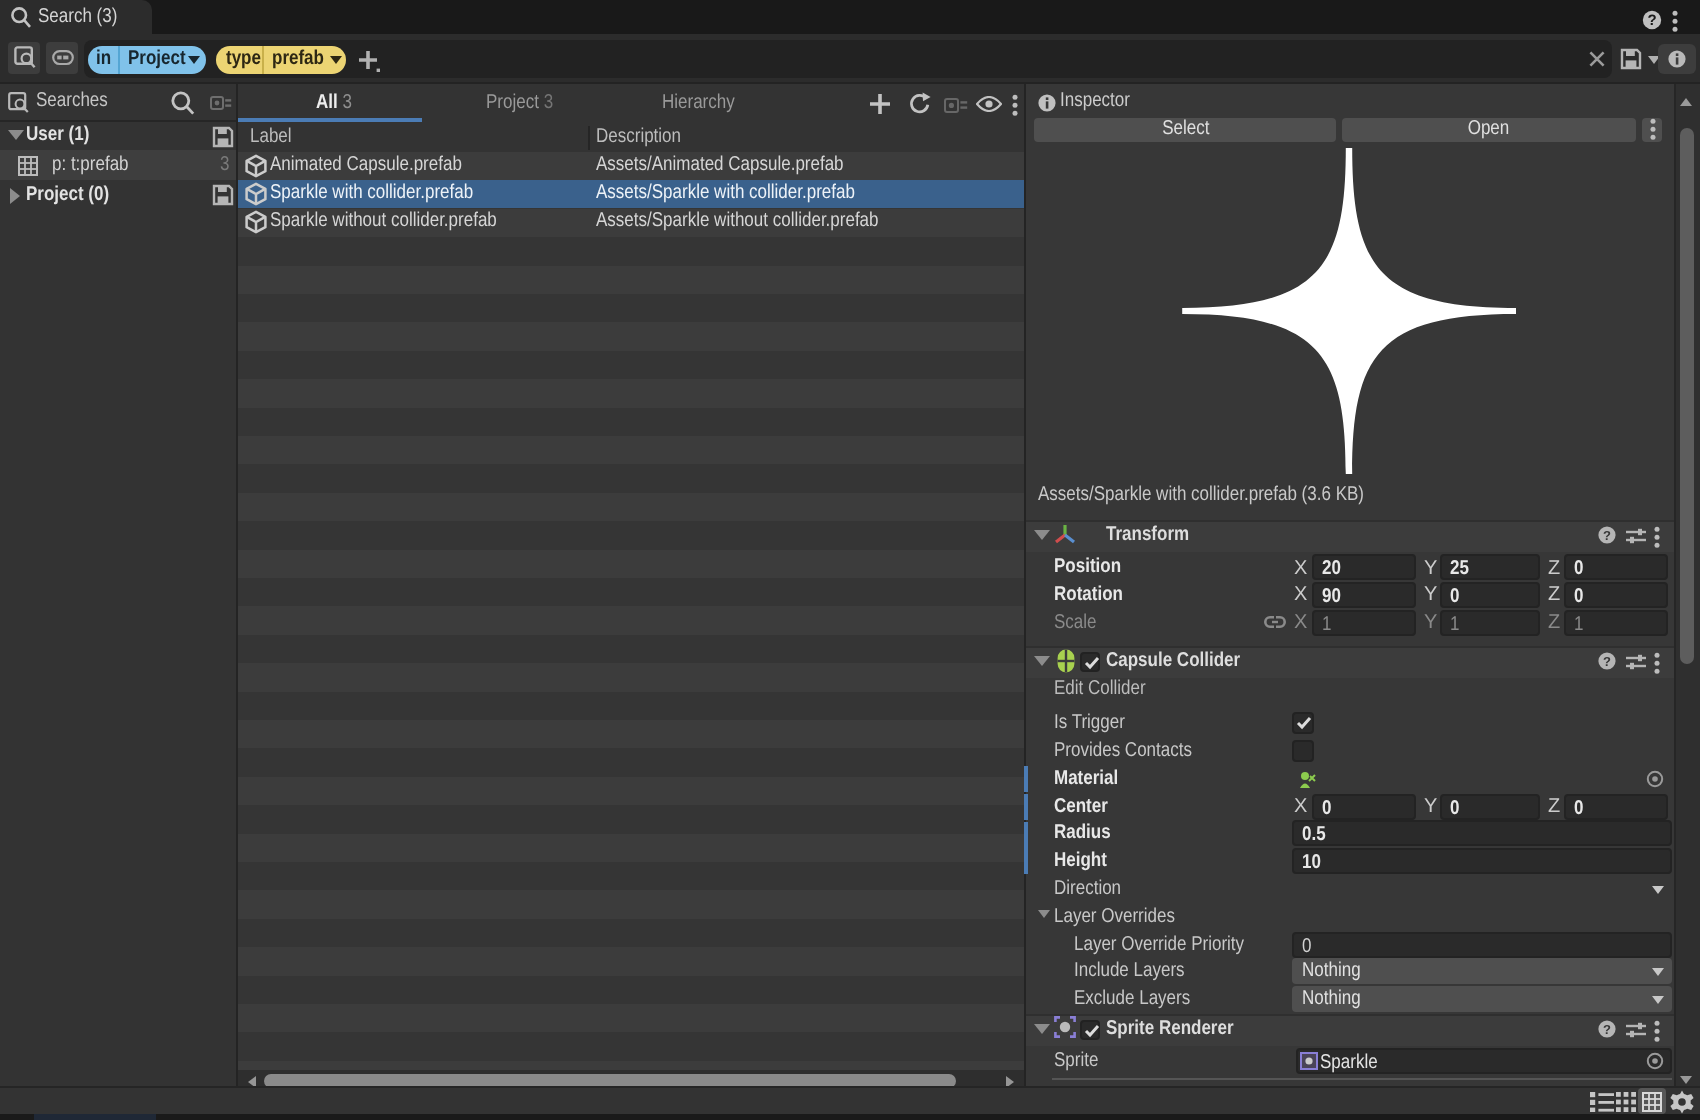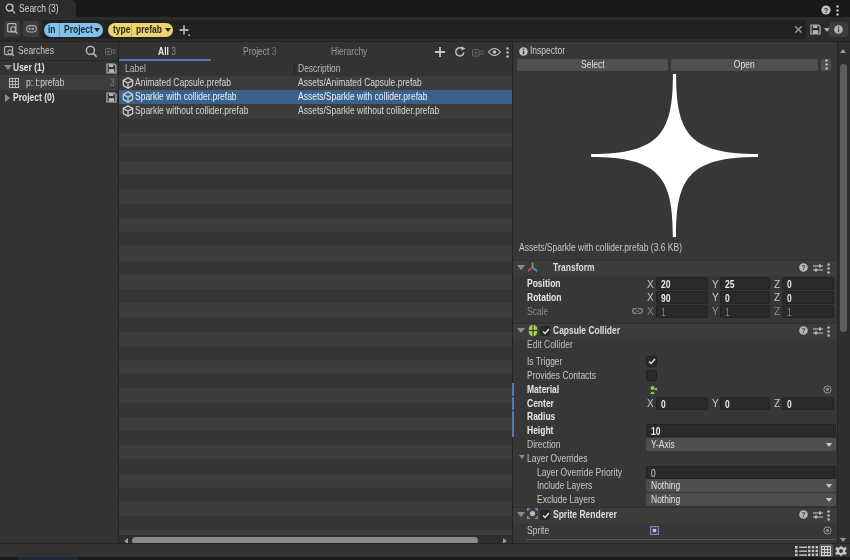--- a/index.html
+++ b/index.html
@@ -338,25 +338,25 @@
     <div class="abs" style="left:-1.5px;top:354.8px;width:2.5px;height:13px;background:#4b7cb5;"></div>
     <div class="txt b" style="left:14px;top:354.6px;color:#e8e8e8;">Center</div>
     <div class="axlbl" style="left:134px;top:355.1px;">X</div>
       <div class="fld b" style="left:143px;top:354.6px;width:52px;height:13px;color:#e8e8e8;"><span class="sx">0</span></div>
     <div class="axlbl" style="left:199px;top:355.1px;">Y</div>
       <div class="fld b" style="left:207px;top:354.6px;width:50px;height:13px;color:#e8e8e8;"><span class="sx">0</span></div>
     <div class="axlbl" style="left:261px;top:355.1px;">Z</div>
       <div class="fld b" style="left:269px;top:354.6px;width:52px;height:13px;color:#e8e8e8;"><span class="sx">0</span></div>
     <div class="abs" style="left:-1.5px;top:368.6px;width:2.5px;height:13px;background:#4b7cb5;"></div>
     <div class="txt b" style="left:14px;top:368.4px;color:#e8e8e8;">Radius</div>
+    <div class="fld b" style="left:133px;top:368.4px;width:190px;height:13px;color:#e8e8e8;"><span class="sx">0.5</span></div>
     <div class="abs" style="left:-1.5px;top:382.4px;width:2.5px;height:13px;background:#4b7cb5;"></div>
     <div class="txt b" style="left:14px;top:382.2px;color:#e8e8e8;">Height</div>
     <div class="fld b" style="left:133px;top:382.2px;width:190px;height:13px;color:#e8e8e8;"><span class="sx">10</span></div>
     <div class="txt" style="left:14px;top:396px;">Direction</div>
-    <div class="drop" style="left:133px;top:396px;width:190px;height:13px;"><span class="sx">Y-Axis</span></div>
     <div class="caret" style="left:313px;top:401px;"></div>
     <div class="tri-d" style="left:6px;top:413px;border-left-width:3.5px;border-right-width:3.5px;border-top-width:4.5px;"></div>
     <div class="txt" style="left:14px;top:409.8px;">Layer Overrides</div>
     <div class="txt" style="left:24px;top:423.6px;">Layer Override Priority</div>
     <div class="fld" style="left:133px;top:423.6px;width:190px;height:13px;"><span class="sx">0</span></div>
     <div class="txt" style="left:24px;top:437.4px;">Include Layers</div>
     <div class="drop" style="left:133px;top:437.4px;width:190px;height:13px;"><span class="sx">Nothing</span></div>
     <div class="caret" style="left:313px;top:442.4px;"></div>
     <div class="txt" style="left:24px;top:451.2px;">Exclude Layers</div>
     <div class="drop" style="left:133px;top:451.2px;width:190px;height:13px;"><span class="sx">Nothing</span></div>
@@ -380,20 +380,21 @@
     <svg style="left:300px;top:468.5px;" width="10" height="8" viewBox="0 0 10 8">
       <line x1="0" y1="2" x2="10" y2="2" stroke="#b5b5b5" stroke-width="1.2"></line>
       <line x1="0" y1="6" x2="10" y2="6" stroke="#b5b5b5" stroke-width="1.2"></line>
       <rect x="6" y="0.4" width="2" height="3.2" fill="#b5b5b5"></rect>
       <rect x="2" y="4.4" width="2" height="3.2" fill="#b5b5b5"></rect>
     </svg>
     <svg style="left:314px;top:467.5px;" width="3" height="12" viewBox="0 0 3 12">
         <use href="#dots3"></use>
       </svg>
     <div class="txt" style="left:14px;top:481.5px;">Sprite</div>
+    <div class="fld" style="left:135px;top:481.5px;width:188px;height:13px;padding-left:11px;color:#e4e4e4;"><span class="sx">Sparkle</span></div>
     <svg style="left:137px;top:483.5px;" width="9" height="9" viewBox="0 0 9 9">
       <rect x="0.5" y="0.5" width="8" height="8" fill="#4a4458" stroke="#8a7fd6" stroke-width="1"></rect>
       <circle cx="4.5" cy="4.5" r="1.8" fill="#cccccc"></circle>
     </svg>
     <svg style="left:310px;top:483.5px;" width="9" height="9" viewBox="0 0 9 9">
       <circle cx="4.5" cy="4.5" r="3.6" fill="none" stroke="#9a9a9a" stroke-width="1"></circle>
       <circle cx="4.5" cy="4.5" r="1.4" fill="#9a9a9a"></circle>
     </svg>
     <div class="abs" style="left:13px;top:496.5px;width:310px;height:1px;background:#555555;"></div>
   </div>

